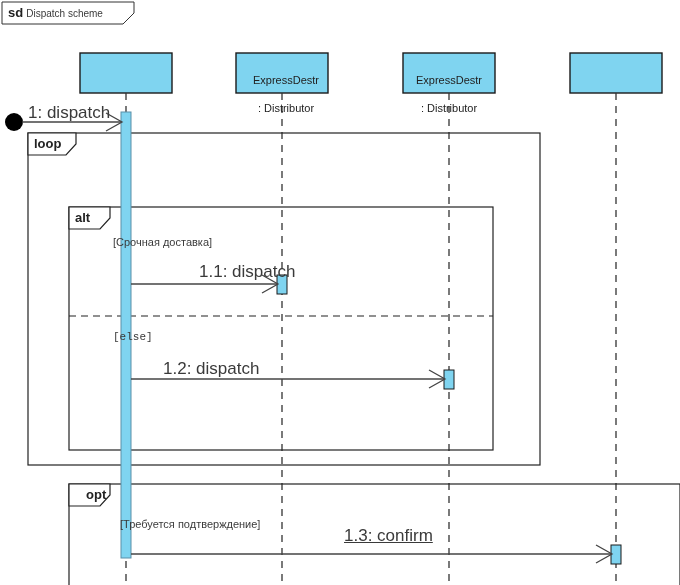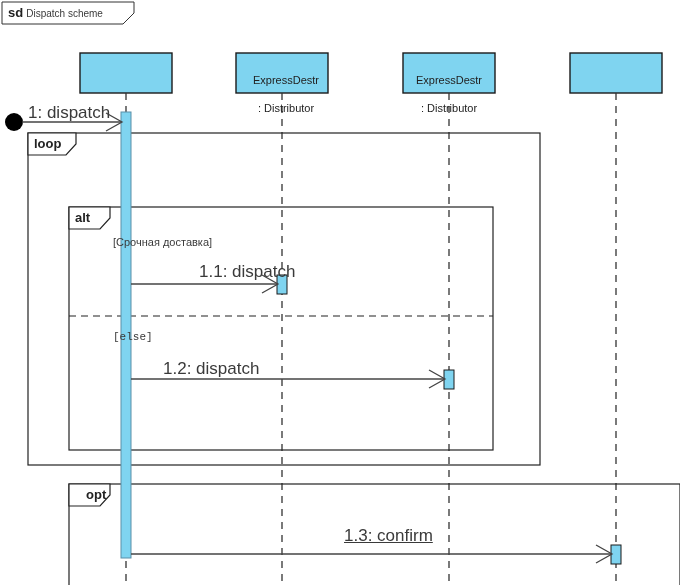--- a/index.html
+++ b/index.html
@@ -130,19 +130,20 @@
     <div>: Distributor</div>
   </div>
 
 
   <div class="txt frame-tag" style="left:34px; top:138px;">loop</div>
   <div class="txt frame-tag" style="left:75px; top:212px;">alt</div>
   <div class="txt frame-tag" style="left:58px; top:489px;margin-left:28px;">opt</div>
 
   <div class="guard-label" style="left:113px; top:236px;">[Срочная доставка]</div>
   <div class="guard-label" style="left:113px; top:331px;font-family:Liberation Mono, monospace;">[else]</div>
+  <div class="guard-label" style="left:120px; top:518px;">[Требуется подтверждение]</div>
 
   <div class="msg-label" style="left:28px; top:103px;">1: dispatch</div>
   <div class="msg-label" style="left:163px; top:262px;margin-left:36px;">1.1: dispatch</div>
   <div class="msg-label" style="left:163px; top:359px;">1.2: dispatch</div>
   <div class="msg-label" style="left:344px; top:526px;text-decoration:underline;">1.3: confirm</div>
 
 </div>
 
 </body></html>

